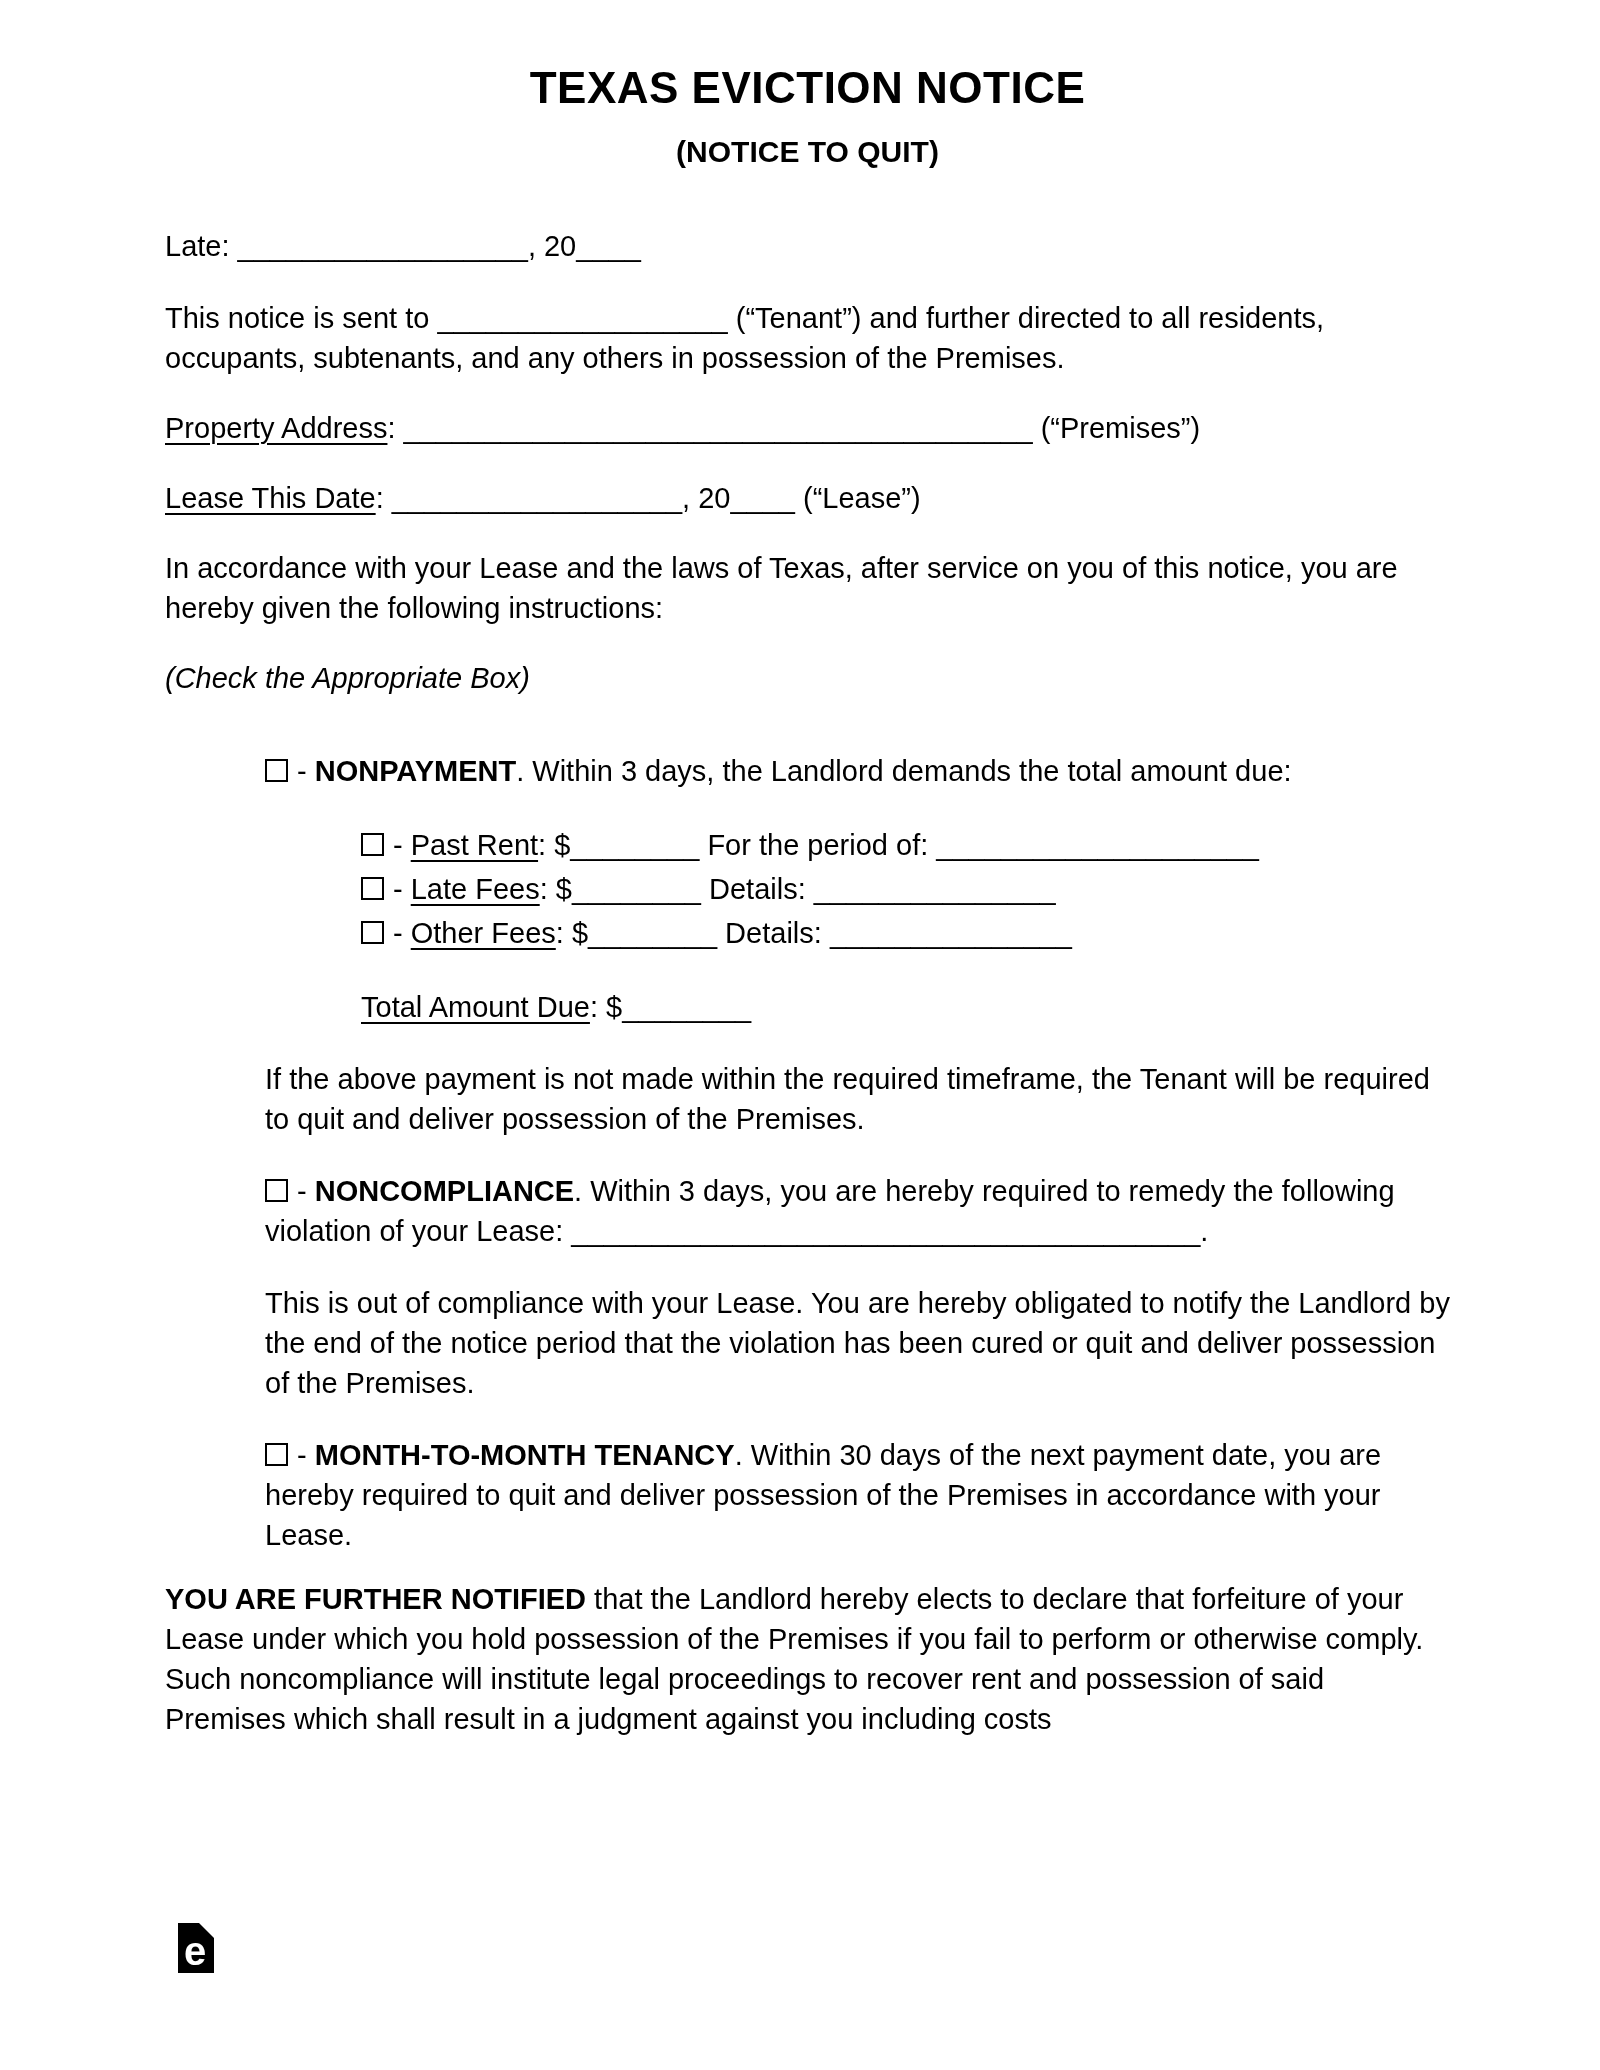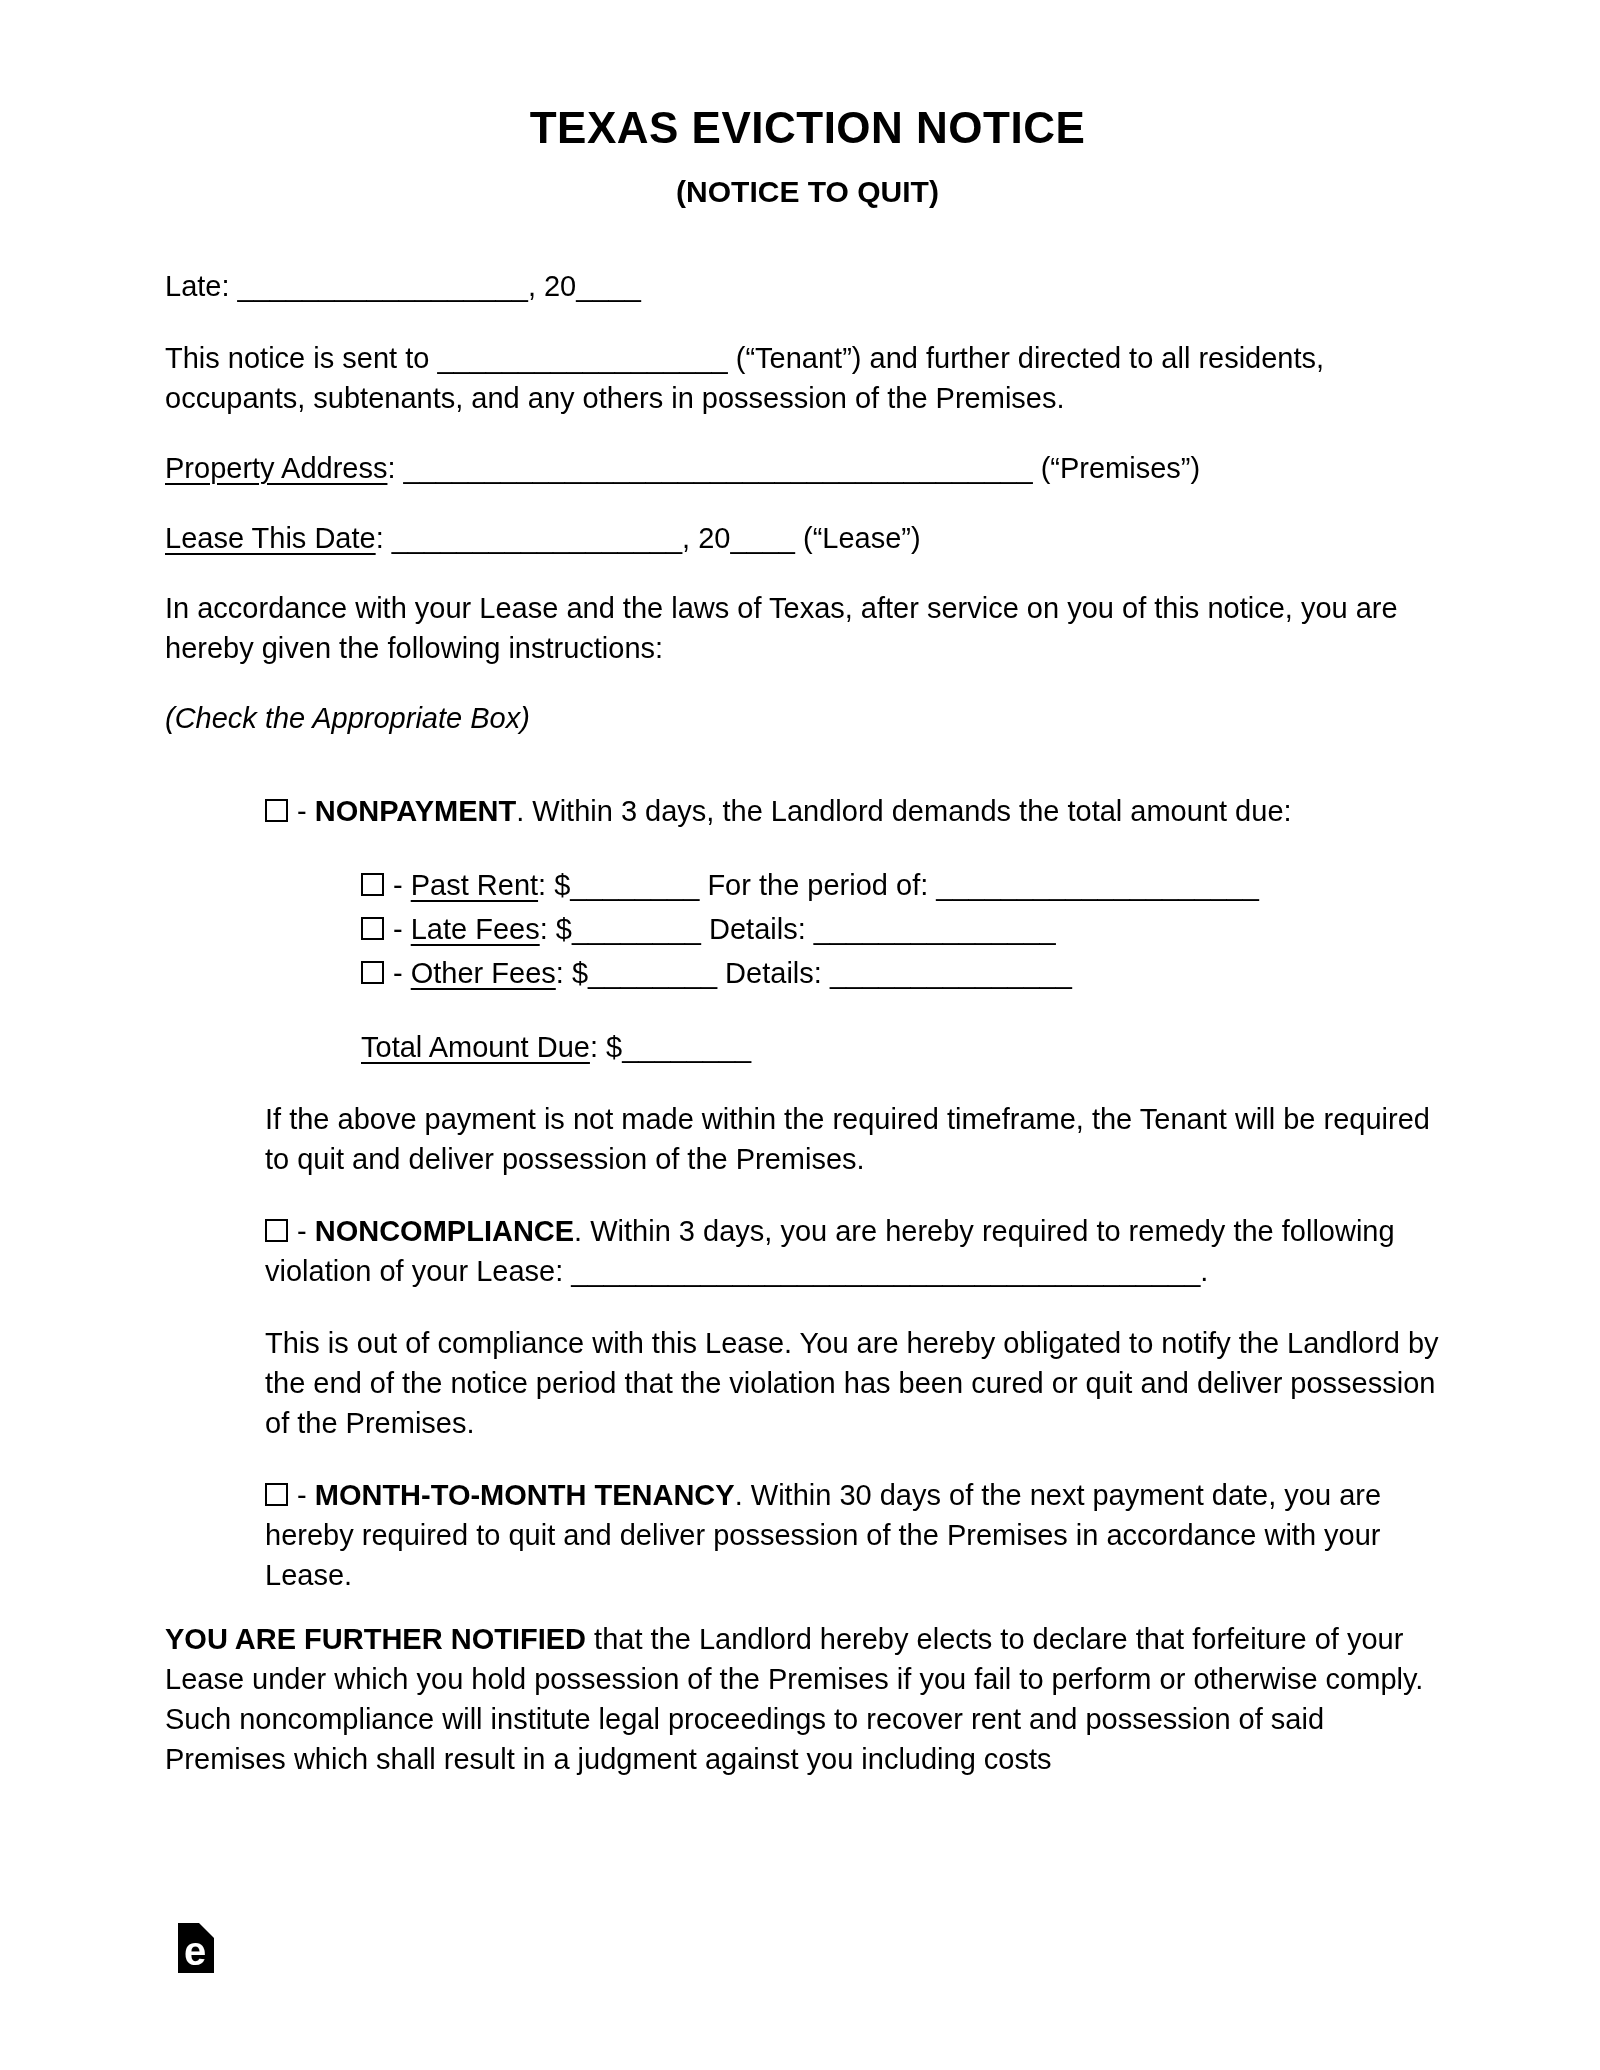--- a/index.html
+++ b/index.html
@@ -10,21 +10,21 @@
   .page {
     position: relative;
     width: 1600px;
     height: 2070px;
     box-sizing: border-box;
     background: #ffffff;
     color: #000000;
     font-family: "Liberation Sans", "DejaVu Sans", sans-serif;
     font-size: 29px;
     line-height: 40px;
-    padding: 104px 150px 0 165px;
+    padding: 64px 150px 0 165px;
     overflow: hidden;
   }
   h1.doc-title {
     margin: 0;
     text-align: center;
     font-size: 44px;
     line-height: 48px;
     font-weight: 700;
     letter-spacing: 0.5px;
   }
@@ -139,21 +139,21 @@
     <p><span class="cb"></span><span>- </span><span class="u">Other Fees</span><span>: $</span><span>________</span><span> Details: </span><span>_______________</span></p>
   </div>
 
   <p class="total-line indent2"><span class="u">Total Amount Due</span><span>: $</span><span>________</span></p>
 
 
   <p class="if-above indent1">If the above payment is not made within the required timeframe, the Tenant will be required to quit and deliver possession of the Premises.</p>
 
   <p class="noncompliance-line indent1"><span class="cb"></span><span>- </span><b>NONCOMPLIANCE</b><span>. Within 3 days, you are hereby required to remedy the following violation of your Lease: </span><span>_______________________________________</span><span>.</span></p>
 
-  <p class="compliance-para indent1">This is out of compliance with this Lease. You are hereby obligated to notify the Landlord by the end of the notice period that the violation has been cured or quit and deliver possession of the Premises.</p>
+  <p class="compliance-para indent1">This is out of compliance with your Lease. You are hereby obligated to notify the Landlord by the end of the notice period that the violation has been cured or quit and deliver possession of the Premises.</p>
 
   <p class="month-line indent1"><span class="cb"></span><span>- </span><b>MONTH-TO-MONTH TENANCY</b><span>. Within 30 days of the next payment date, you are hereby required to quit and deliver possession of the Premises in accordance with your Lease.</span></p>
 
   <p class="further-para"><b>YOU ARE FURTHER NOTIFIED</b><span> that the Landlord hereby elects to declare that forfeiture of your Lease under which you hold possession of the Premises if you fail to perform or otherwise comply. Such noncompliance will institute legal proceedings to recover rent and possession of said Premises which shall result in a judgment against you including costs</span></p>
 
   <div class="logo">
     <span class="logo-letter">e</span>
   </div>
 
 </div>

